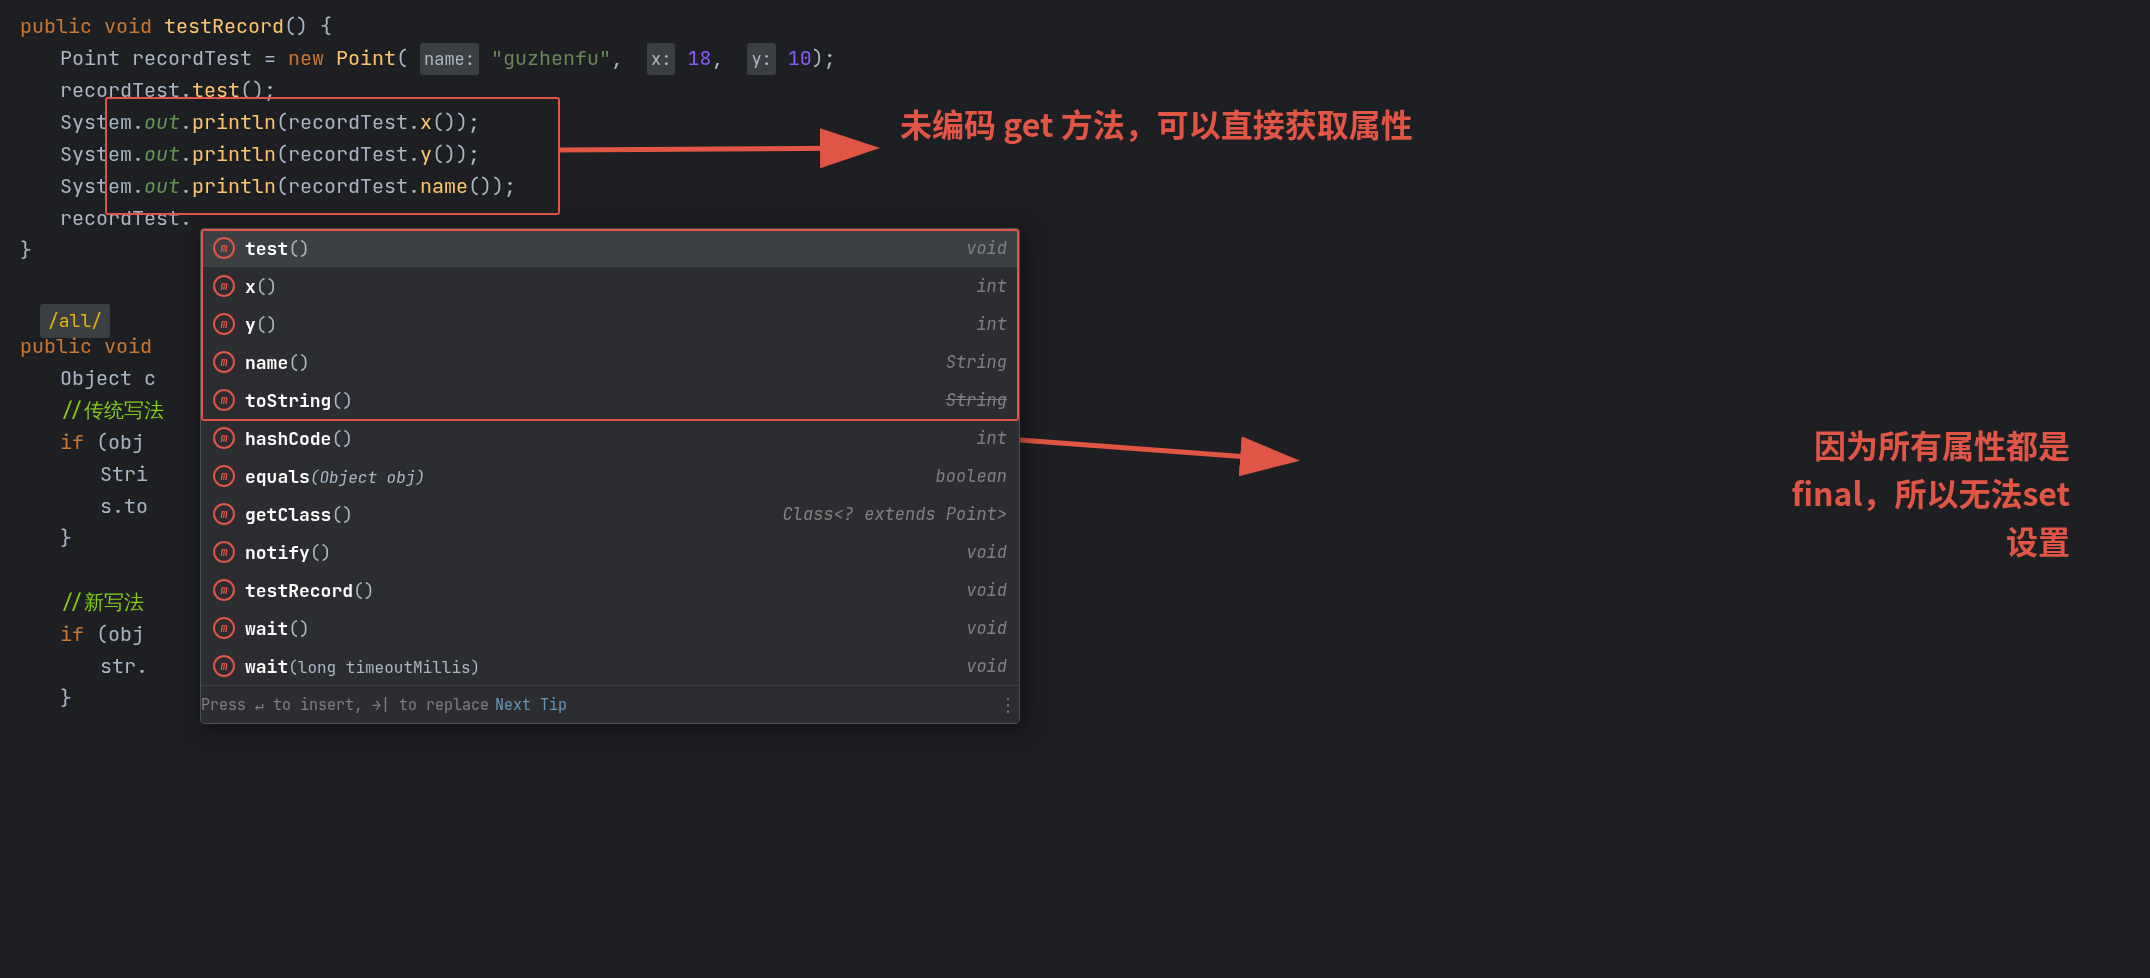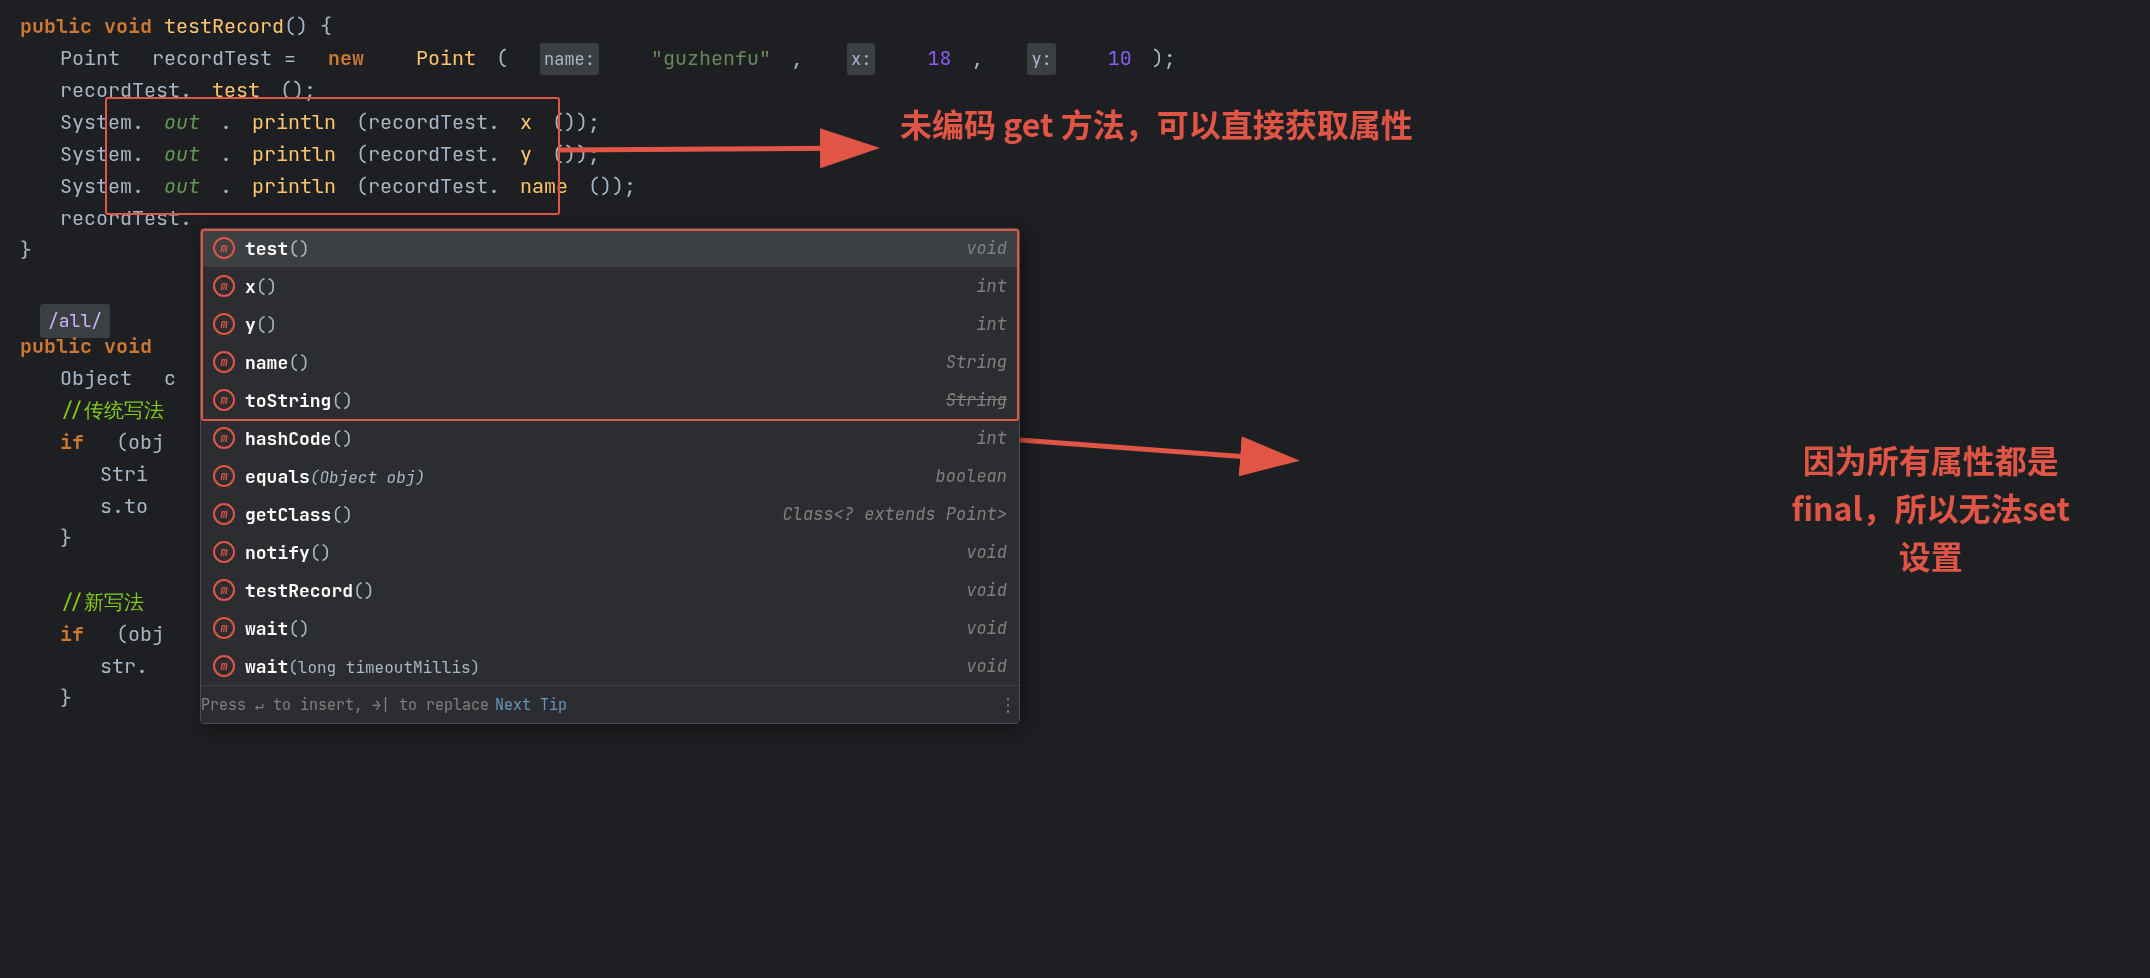--- a/index.html
+++ b/index.html
@@ -29,24 +29,24 @@
       display: flex;
       align-items: baseline;
       height: 32px;
       padding: 0 30px 0 20px;
       white-space: pre;
       font-size: 20px;
       line-height: 32px;
       color: #a9b7c6;
     }
 
-    .indent-1 { padding-left: 60px; gap: 20px; }
+    .indent-1 { padding-left: 60px; }
     .indent-2 { padding-left: 100px; }
 
-    .kw { color: #cc7832; font-weight: bold; }
+    .kw { color: #cc7832; font-weight: normal; }
     .method-name { color: #ffc66d; }
     .class-name { color: #a9b7c6; }
     .string-val { color: #6a8759; }
     .param-hint { color: #a9b7c6; background: #3c3f41; border-radius: 3px; padding: 0 4px; font-size: 17px; }
     .number { color: #8b5cf6; }
     .sys-out { color: #629755; font-style: italic; }
     .comment { color: #84cc16; }
 
     
     .autocomplete-popup {
@@ -159,41 +159,41 @@
       font-size: 32px;
       font-weight: bold;
     }
 
     .annotation-text-1 {
       top: 100px;
       left: 900px;
     }
 
     .annotation-text-2 {
-      top: 435px;
+      top: 420px;
       right: 80px;
-      text-align: center;
+      text-align: right;
       line-height: 1.5;
     }
 
     
     .arrows-svg {
       position: absolute;
       top: 0;
       left: 0;
       width: 100%;
       height: 100%;
       pointer-events: none;
       z-index: 60;
     }
 
     .all-badge {
       display: inline-block;
       background: #3c3f41;
-      color: #c4b5fd;
+      color: #eab308;
       border-radius: 3px;
       padding: 1px 8px;
       font-size: 18px;
       margin: 6px 20px;
     }
 
     .strikethrough {
       text-decoration: line-through;
       color: #808080;
     }

